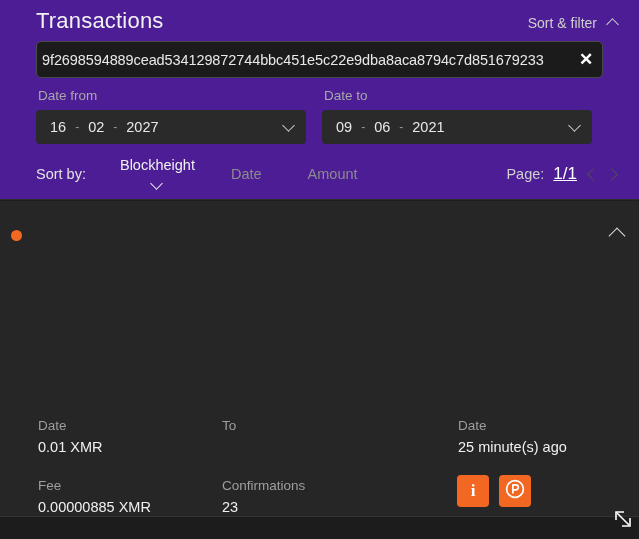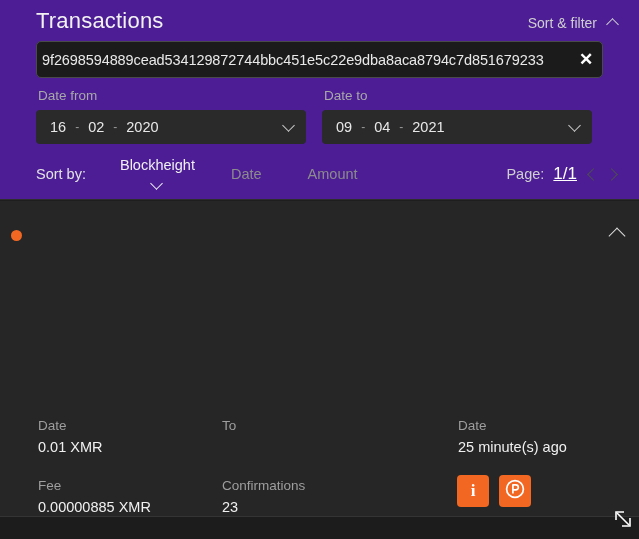--- a/index.html
+++ b/index.html
@@ -155,32 +155,32 @@
 
     <div class="field-label lbl-from">Date from</div>
     <div class="field-label lbl-to">Date to</div>
 
     <div class="date-field df-from">
       <div class="date-parts">
         <span>16</span>
         <span class="sep">-</span>
         <span>02</span>
         <span class="sep">-</span>
-        <span>2020</span>
+        <span>2027</span>
       </div>
       <div class="date-caret">
         <span class="chev down"></span>
       </div>
     </div>
 
     <div class="date-field df-to">
       <div class="date-parts">
         <span>09</span>
         <span class="sep">-</span>
-        <span>04</span>
+        <span>06</span>
         <span class="sep">-</span>
         <span>2021</span>
       </div>
       <div class="date-caret">
         <span class="chev down"></span>
       </div>
     </div>
 
     <div class="sort-row">
       <span class="sort-by-label">Sort by:</span>

